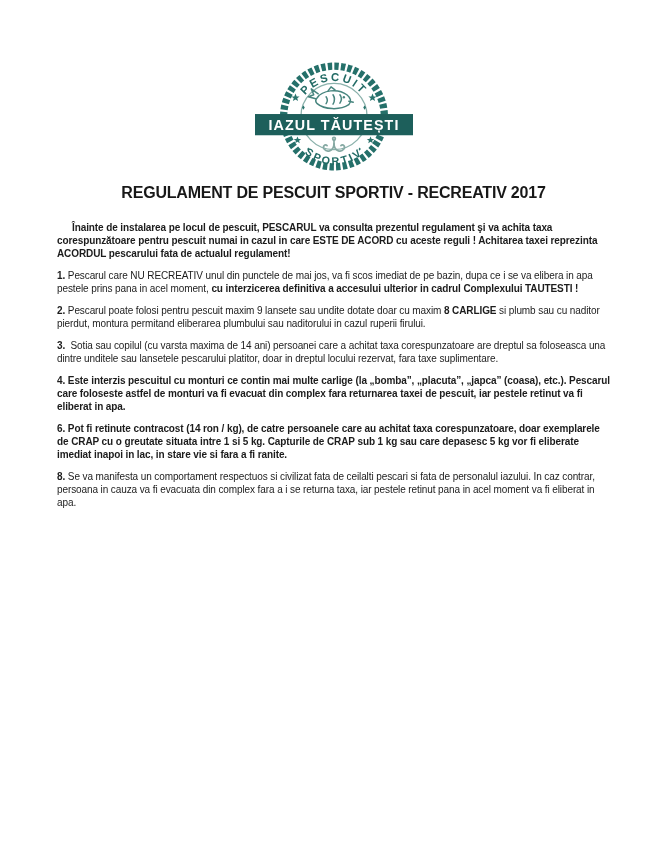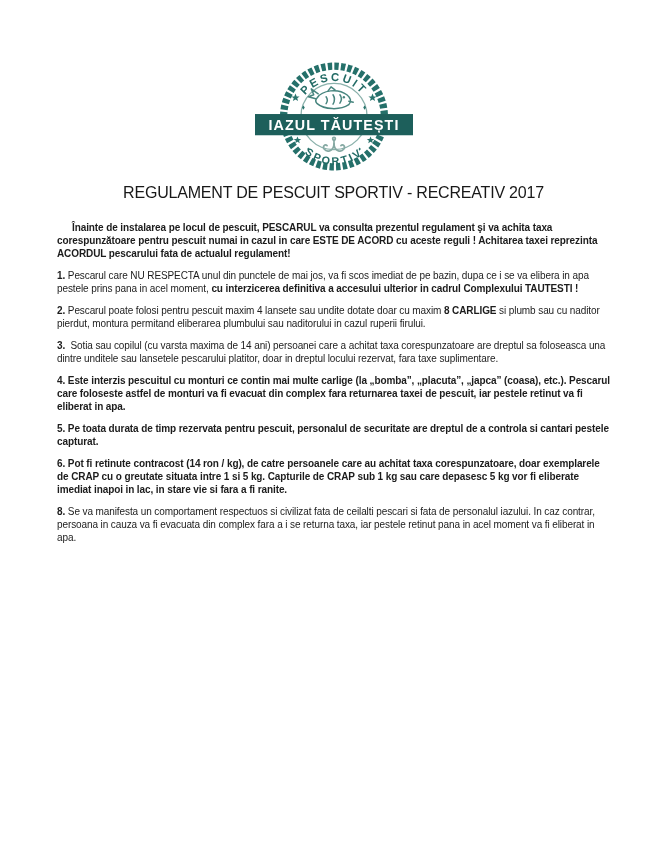--- a/index.html
+++ b/index.html
@@ -19,21 +19,21 @@
   .banner { fill:#1d5f5b; }
   .banner-text { font-family:"Liberation Sans", sans-serif; font-weight:bold; fill:#ffffff;
                  font-size:14.5px; letter-spacing:1.1px; text-anchor:middle; }
   .star { fill:#2a746d; }
   .fish  { fill:none; stroke:#47857e; stroke-width:1.5; stroke-linecap:round; stroke-linejoin:round; }
   .fish-fill { fill:#47857e; stroke:none; }
   .hook { fill:none; stroke:#86a9a3; stroke-width:1.7; stroke-linecap:round; }
 
   .title {
     margin:8px 0 0; text-align:center;
-    font-size:16px; font-weight:normal; letter-spacing:-0.2px; color:#181818;
+    font-size:16px; font-weight:bold; letter-spacing:-0.2px; color:#181818;
   }
   .content {
     margin:19px 57px 16px 57px;
     font-size:10px; line-height:13px; letter-spacing:-0.1px;
   }
   .para { margin:0 0 9px; white-space:pre-wrap; }
   .para.indent { text-indent:15px; }
   .b { font-weight:bold; }
 </style>
 </head>
@@ -91,22 +91,21 @@
       <text class="arc-text small" text-anchor="middle">
         <textPath href="#arcBottom" startOffset="50%">SPORTIV</textPath>
       </text>
     </svg>
   </div>
 
   <h1 class="title">REGULAMENT DE PESCUIT SPORTIV - RECREATIV 2017</h1>
 
   <div class="content">
       <p class="para indent"><span class="b">Înainte de instalarea pe locul de pescuit, PESCARUL va consulta prezentul regulament şi va achita taxa corespunzătoare pentru pescuit numai in cazul in care ESTE DE ACORD cu aceste reguli ! Achitarea taxei reprezinta ACORDUL pescarului fata de actualul regulament!</span></p>
-      <p class="para"><span class="b">1.</span><span> Pescarul care NU RESPECTA unul din punctele de mai jos, va fi scos imediat de pe bazin, dupa ce i se va elibera in apa pestele prins pana in acel moment, </span><span class="b">cu interzicerea definitiva a accesului ulterior in cadrul Complexului TAUTESTI !</span></p>
-      <p class="para"><span class="b">2.</span><span> Pescarul poate folosi pentru pescuit maxim 4 lansete sau undite dotate doar cu maxim </span><span class="b">8 CARLIGE</span><span> si plumb sau cu naditor pierdut, montura permitand eliberarea plumbului sau naditorului in cazul ruperii firului.</span></p>
+      <p class="para"><span class="b">1.</span><span> Pescarul care NU RECREATIV unul din punctele de mai jos, va fi scos imediat de pe bazin, dupa ce i se va elibera in apa pestele prins pana in acel moment, </span><span class="b">cu interzicerea definitiva a accesului ulterior in cadrul Complexului TAUTESTI !</span></p>
+      <p class="para"><span class="b">2.</span><span> Pescarul poate folosi pentru pescuit maxim 9 lansete sau undite dotate doar cu maxim </span><span class="b">8 CARLIGE</span><span> si plumb sau cu naditor pierdut, montura permitand eliberarea plumbului sau naditorului in cazul ruperii firului.</span></p>
       <p class="para"><span class="b">3.</span><span>  Sotia sau copilul (cu varsta maxima de 14 ani) persoanei care a achitat taxa corespunzatoare are dreptul sa foloseasca una dintre unditele sau lansetele pescarului platitor, doar in dreptul locului rezervat, fara taxe suplimentare.</span></p>
       <p class="para"><span class="b">4. Este interzis pescuitul cu monturi ce contin mai multe carlige (la „bomba”, „placuta”, „japca” (coasa), etc.). Pescarul care foloseste astfel de monturi va fi evacuat din complex fara returnarea taxei de pescuit, iar pestele retinut va fi eliberat in apa.</span></p>
-      <p class="para"><span class="b">5. Pe toata durata de timp rezervata pentru pescuit, personalul de securitate are dreptul de a controla si cantari pestele capturat.</span></p>
       <p class="para"><span class="b">6. Pot fi retinute contracost (14 ron / kg), de catre persoanele care au achitat taxa corespunzatoare, doar exemplarele de CRAP cu o greutate situata intre 1 si 5 kg. Capturile de CRAP sub 1 kg sau care depasesc 5 kg vor fi eliberate imediat inapoi in lac, in stare vie si fara a fi ranite.</span></p>
       <p class="para"><span class="b">8.</span><span> Se va manifesta un comportament respectuos si civilizat fata de ceilalti pescari si fata de personalul iazului. In caz contrar, persoana in cauza va fi evacuata din complex fara a i se returna taxa, iar pestele retinut pana in acel moment va fi eliberat in apa.</span></p>
     </div>
 
 </div>
 
 </body></html>

